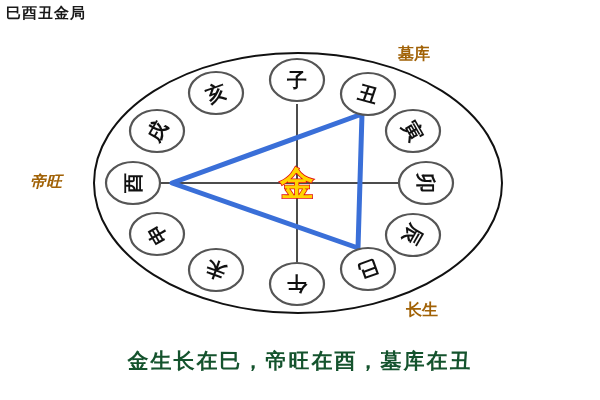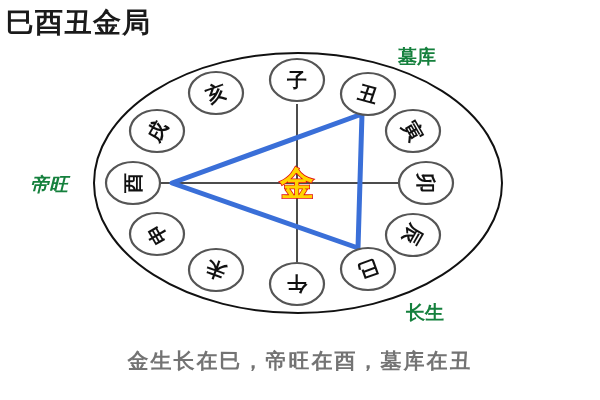--- a/index.html
+++ b/index.html
@@ -1,21 +1,21 @@
 <!DOCTYPE html>
 <html><head>
   <meta charset="utf-8">
   <style>
     html, body { margin:0; padding:0; background:#ffffff; }
     body { width:600px; height:400px; position:relative; overflow:hidden;
            font-family:"DejaVu Sans", sans-serif; color:#111; }
-    .title { position:absolute; left:6px; top:4px; font-size:28px; font-weight:bold; letter-spacing:1px; color:#1a1a1a; }
-    .label { position:absolute; font-size:19px; font-weight:bold; color:#15803d; }
+    .title { position:absolute; left:6px; top:4px; font-size:15px; font-weight:bold; letter-spacing:1px; color:#1a1a1a; }
+    .label { position:absolute; font-size:16px; font-weight:bold; color:#a16207; }
     .caption { position:absolute; left:0; width:600px; top:347px; text-align:center;
-               font-size:21px; font-weight:bold; letter-spacing:2px; color:#737373; }
+               font-size:21px; font-weight:bold; letter-spacing:2px; color:#14532d; }
     svg.diagram { position:absolute; left:0; top:0; }
     .branch-text { font-family:"DejaVu Sans", sans-serif; font-size:20px; font-weight:bold; fill:#111; }
     .center-text { font-family:"DejaVu Sans", sans-serif; font-size:34px; font-weight:bold; fill:#ffd400; stroke:#e01010; stroke-width:1.6; paint-order:stroke; }
   </style>
 </head>
 <body>
 
 <div class="title">巳酉丑金局</div>
 
 <svg class="diagram" width="600" height="400" viewBox="0 0 600 400">

